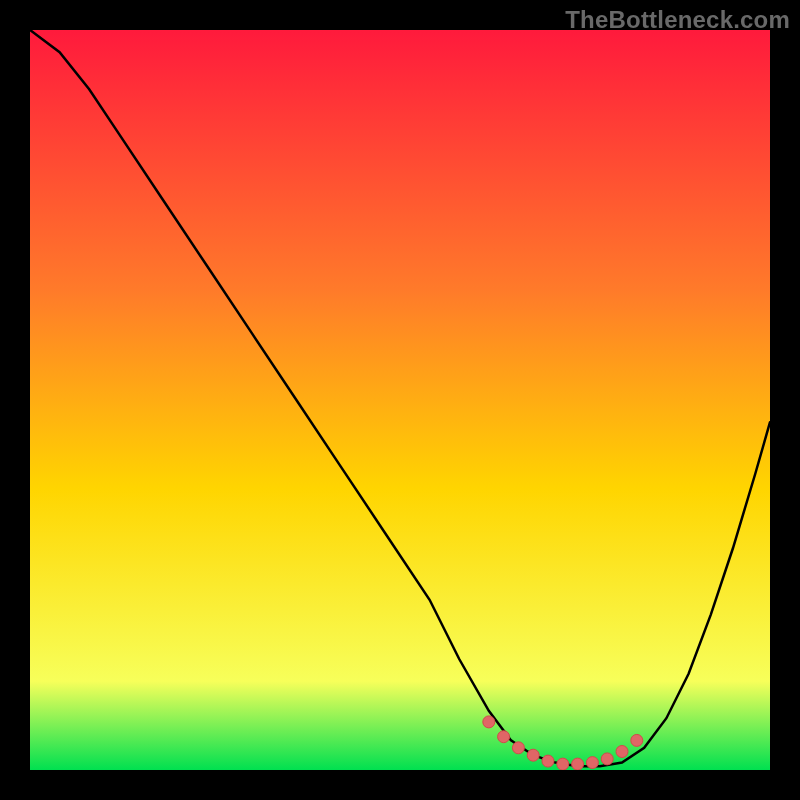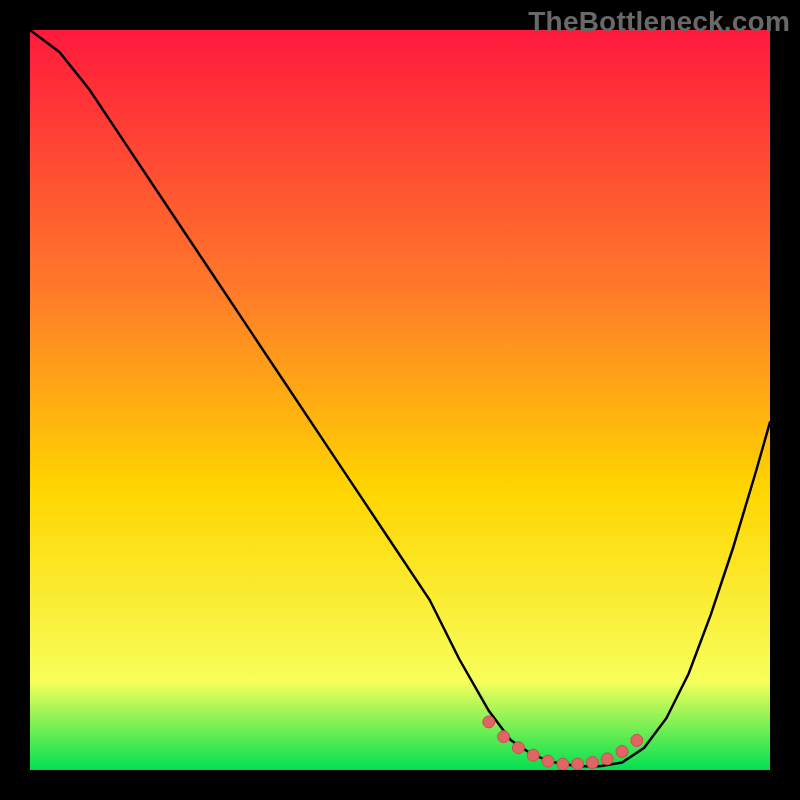--- a/index.html
+++ b/index.html
@@ -2,21 +2,21 @@
 <html><head>
 <meta charset="utf-8">
 <style>
   * { margin: 0; padding: 0; box-sizing: border-box; }
   html, body { width: 800px; height: 800px; overflow: hidden; background: #000; }
   .stage { position: relative; width: 800px; height: 800px; background: #000; }
   .plot { position: absolute; left: 30px; top: 30px; width: 740px; height: 740px; }
   .watermark {
     position: absolute; top: 6px; right: 10px;
     font-family: Arial, Helvetica, sans-serif;
-    font-size: 28px; font-weight: 700; color: #696969;
+    font-size: 24px; font-weight: 700; color: #696969;
     letter-spacing: 0.2px;
   }
 </style>
 </head>
 <body>
 
 <div class="stage">
   <svg class="plot" viewBox="0 0 740 740" preserveAspectRatio="none">
     <defs>
       <linearGradient id="bg-grad" x1="0" y1="0" x2="0" y2="1">

